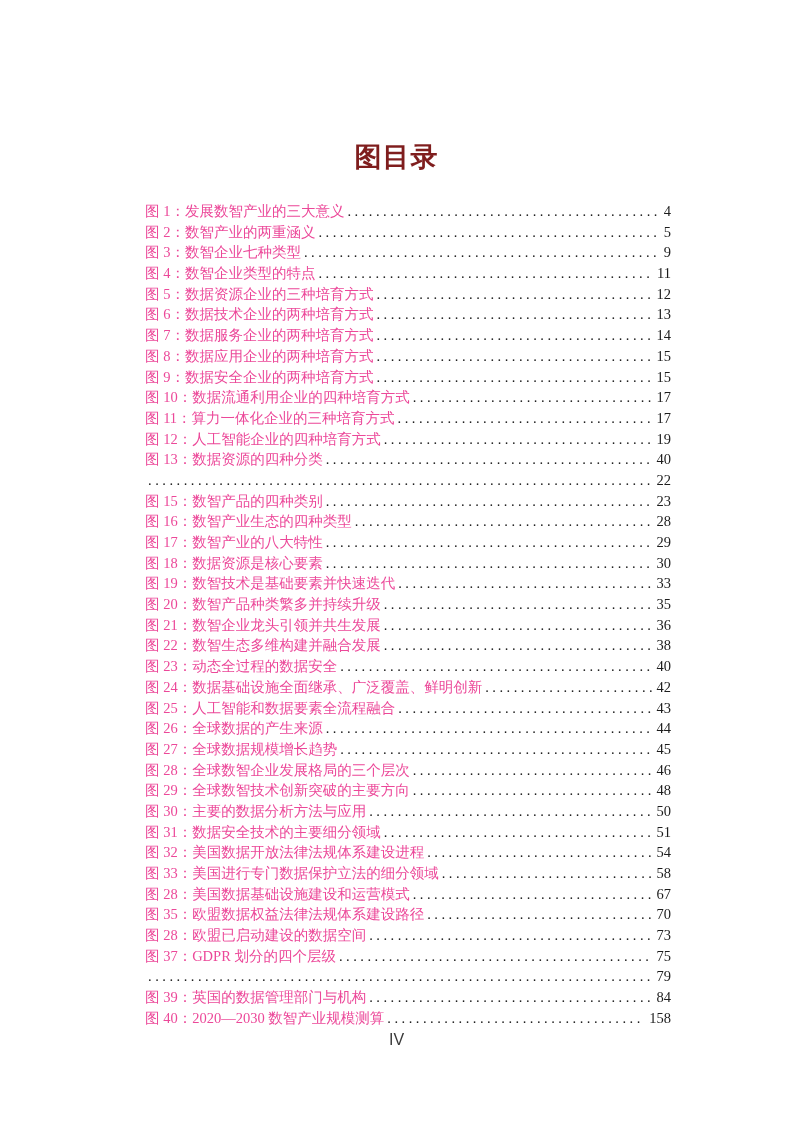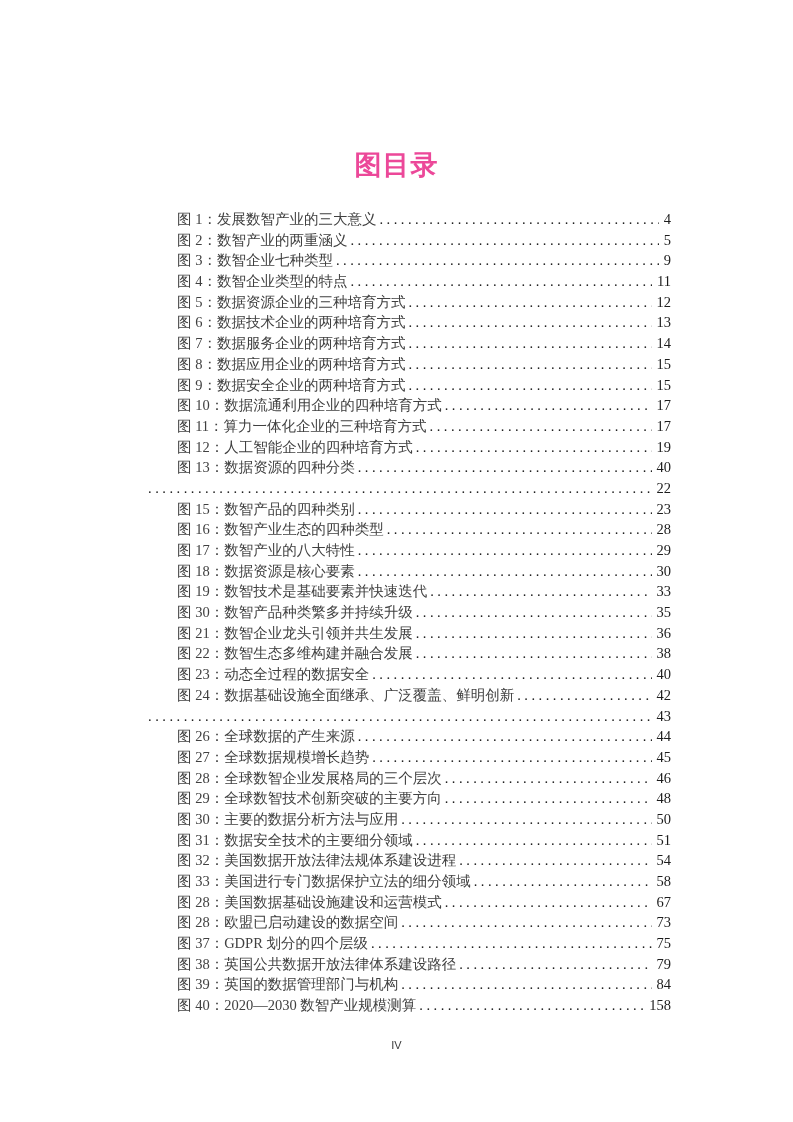--- a/index.html
+++ b/index.html
@@ -15,46 +15,45 @@
     font-family: "Liberation Serif", "DejaVu Serif", serif;
   }
   .page {
     position: relative;
     width: 793px;
     height: 1122px;
     background: #ffffff;
     box-sizing: border-box;
   }
   .doc-title {
-    margin: 12px;
+    margin: 4px;
     padding-top: 136px;
     text-align: center;
     font-family: "Liberation Sans", "DejaVu Sans", sans-serif;
     font-weight: 700;
     font-size: 27px;
     line-height: 34px;
-    color: #ec4899;
+    color: #7f1d1d;
     letter-spacing: 1px;
   }
   .toc {
     margin: 27px 0 0 145px;
     width: 526px;
     font-size: 14.5px;
   }
   .toc-row {
     display: flex;
     align-items: baseline;
     line-height: 20.7px;
     height: 20.7px;
     white-space: nowrap;
   }
   .toc-text {
     flex: 0 0 auto;
-    color: #404040;
-    margin-left: 32px;
+    color: #ec4899;
   }
   .toc-dots {
     flex: 1 1 auto;
     overflow: hidden;
     margin: 0 5px 0 3px;
     color: #1c1c1c;
   }
   .toc-dots::after {
     content: "........................................................................................................................";
     letter-spacing: 3.5px;
@@ -64,21 +63,21 @@
     text-align: right;
     color: #1c1c1c;
   }
   .footer {
     position: absolute;
     left: 0;
     right: 0;
     top: 1027px;
     text-align: center;
     font-family: "Liberation Sans", "DejaVu Sans", sans-serif;
-    font-size: 11px;
+    font-size: 16px;
     color: #3a3a3a;
   }
 </style>
 </head>
 <body>
 
 <div class="page">
   <h1 class="doc-title">图目录</h1>
 
   <div class="toc" id="figure-list">
@@ -170,21 +169,21 @@
         <span class="toc-text">图 18：数据资源是核心要素</span>
         <span class="toc-dots"></span>
         <span class="toc-page">30</span>
       </div>
       <div class="toc-row">
         <span class="toc-text">图 19：数智技术是基础要素并快速迭代</span>
         <span class="toc-dots"></span>
         <span class="toc-page">33</span>
       </div>
       <div class="toc-row">
-        <span class="toc-text">图 30：数智产品种类繁多并持续升级</span>
+        <span class="toc-text">图 20：数智产品种类繁多并持续升级</span>
         <span class="toc-dots"></span>
         <span class="toc-page">35</span>
       </div>
       <div class="toc-row">
         <span class="toc-text">图 21：数智企业龙头引领并共生发展</span>
         <span class="toc-dots"></span>
         <span class="toc-page">36</span>
       </div>
       <div class="toc-row">
         <span class="toc-text">图 22：数智生态多维构建并融合发展</span>
@@ -195,20 +194,21 @@
         <span class="toc-text">图 23：动态全过程的数据安全</span>
         <span class="toc-dots"></span>
         <span class="toc-page">40</span>
       </div>
       <div class="toc-row">
         <span class="toc-text">图 24：数据基础设施全面继承、广泛覆盖、鲜明创新</span>
         <span class="toc-dots"></span>
         <span class="toc-page">42</span>
       </div>
       <div class="toc-row">
+        <span class="toc-text">图 25：人工智能和数据要素全流程融合</span>
         <span class="toc-dots"></span>
         <span class="toc-page">43</span>
       </div>
       <div class="toc-row">
         <span class="toc-text">图 26：全球数据的产生来源</span>
         <span class="toc-dots"></span>
         <span class="toc-page">44</span>
       </div>
       <div class="toc-row">
         <span class="toc-text">图 27：全球数据规模增长趋势</span>
@@ -244,31 +244,35 @@
         <span class="toc-text">图 33：美国进行专门数据保护立法的细分领域</span>
         <span class="toc-dots"></span>
         <span class="toc-page">58</span>
       </div>
       <div class="toc-row">
         <span class="toc-text">图 28：美国数据基础设施建设和运营模式</span>
         <span class="toc-dots"></span>
         <span class="toc-page">67</span>
       </div>
       <div class="toc-row">
+        <span class="toc-text">图 35：欧盟数据权益法律法规体系建设路径</span>
+        <span class="toc-dots"></span>
+        <span class="toc-page">70</span>
+      </div>
+      <div class="toc-row">
         <span class="toc-text">图 28：欧盟已启动建设的数据空间</span>
         <span class="toc-dots"></span>
         <span class="toc-page">73</span>
       </div>
       <div class="toc-row">
         <span class="toc-text">图 37：GDPR 划分的四个层级</span>
         <span class="toc-dots"></span>
         <span class="toc-page">75</span>
       </div>
       <div class="toc-row">
-        <span class="toc-text">图 38：英国公共数据开放法律体系建设路径</span>
         <span class="toc-dots"></span>
         <span class="toc-page">79</span>
       </div>
       <div class="toc-row">
         <span class="toc-text">图 39：英国的数据管理部门与机构</span>
         <span class="toc-dots"></span>
         <span class="toc-page">84</span>
       </div>
       <div class="toc-row">
         <span class="toc-text">图 40：2020—2030 数智产业规模测算</span>

